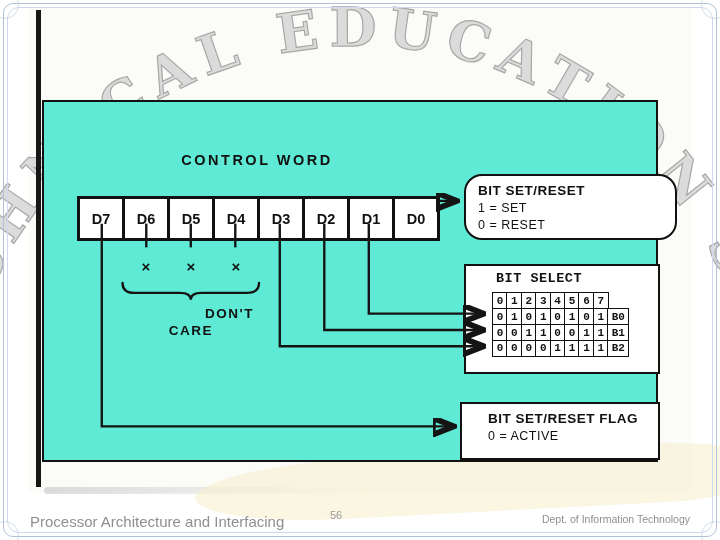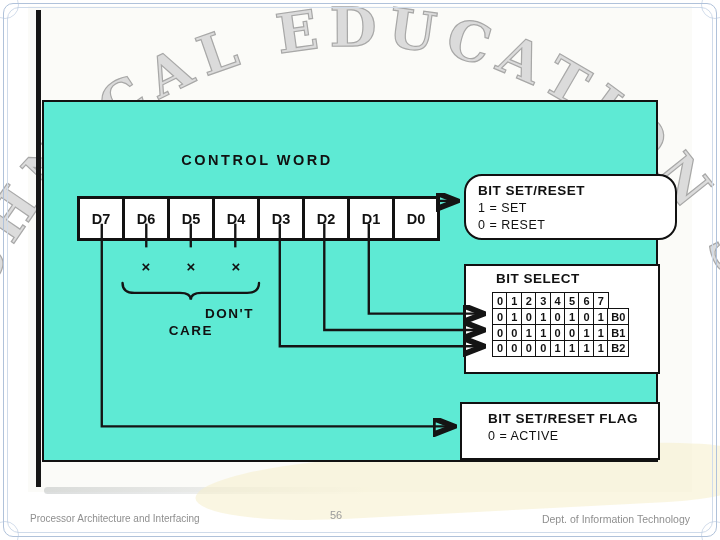--- a/index.html
+++ b/index.html
@@ -39,39 +39,39 @@
   .bit-cell{width:48px;height:45px;border:3px solid #111;margin-left:-3px;background:#fff;
     display:flex;align-items:center;justify-content:center;font-weight:bold;font-size:14.5px;color:#111;margin-top:16px;}
   .bits-row .bit-cell:first-child{margin-left:0;}
 
   .xmark{position:absolute;top:156px;width:22px;text-align:center;font-weight:bold;font-size:15px;color:#111;}
   .dc1{position:absolute;left:84px;top:204px;width:126px;text-align:right;font-weight:bold;font-size:13.5px;letter-spacing:1.5px;color:#111;}
   .dc2{position:absolute;left:84px;top:221px;width:126px;text-align:center;font-weight:bold;font-size:13.5px;letter-spacing:1.5px;color:#111;}
 
   .infobox{position:absolute;border:2.5px solid #111;background:#fff;color:#111;}
   .box-sr{left:420px;top:72px;width:213px;height:66px;padding:7px 0 0 12px;border-radius:18px;}
-  .box-bs{left:420px;top:162px;width:196px;height:110px;}
+  .box-bs{left:420px;top:162px;width:196px;height:110px;font-family:Liberation Mono, monospace;}
   .box-fl{left:416px;top:300px;width:200px;height:58px;padding:7px 0 0 26px;}
   .ib-title{font-weight:bold;font-size:13.5px;letter-spacing:.5px;}
   .ib-line{font-weight:normal;font-size:12.5px;margin-top:3px;letter-spacing:.5px;}
   .bs-title{position:absolute;left:30px;top:5px;font-weight:bold;font-size:13.5px;letter-spacing:.5px;}
 
   .bst{position:absolute;left:26px;top:26px;}
   .bsr{display:flex;}
   .bsr + .bsr{margin-top:-1.6px;}
   .bsc{width:16px;height:17.5px;border:1.6px solid #111;margin-left:-1.6px;background:#fff;
     display:flex;align-items:center;justify-content:center;font-weight:bold;font-size:11px;color:#111;}
   .bsr .bsc:first-child{margin-left:0;}
   .bsl{width:22px;}
 
   .lines-svg{position:absolute;left:0;top:0;width:100%;height:100%;z-index:10;pointer-events:none;}
   .lines-svg path,.lines-svg line,.lines-svg polyline{stroke:#141414;stroke-width:2.4;fill:none;}
 
   
-  .footer-left{position:absolute;left:30px;top:513px;font-size:10px;color:#8f8f8f;z-index:5;text-align:right;}
+  .footer-left{position:absolute;left:30px;top:513px;font-size:15px;color:#8f8f8f;z-index:5;text-align:right;}
   .footer-page{position:absolute;left:330px;top:509px;width:60px;text-align:left;font-size:11px;color:#9b9b9b;z-index:5;}
   .footer-right{position:absolute;right:30px;top:513px;font-size:10.5px;color:#8f8f8f;text-align:left;z-index:5;}
 </style>
 </head>
 <body>
 
 <div class="scan"></div>
 
 <svg class="wm" width="720" height="540" viewBox="0 0 720 540">
   <defs>

